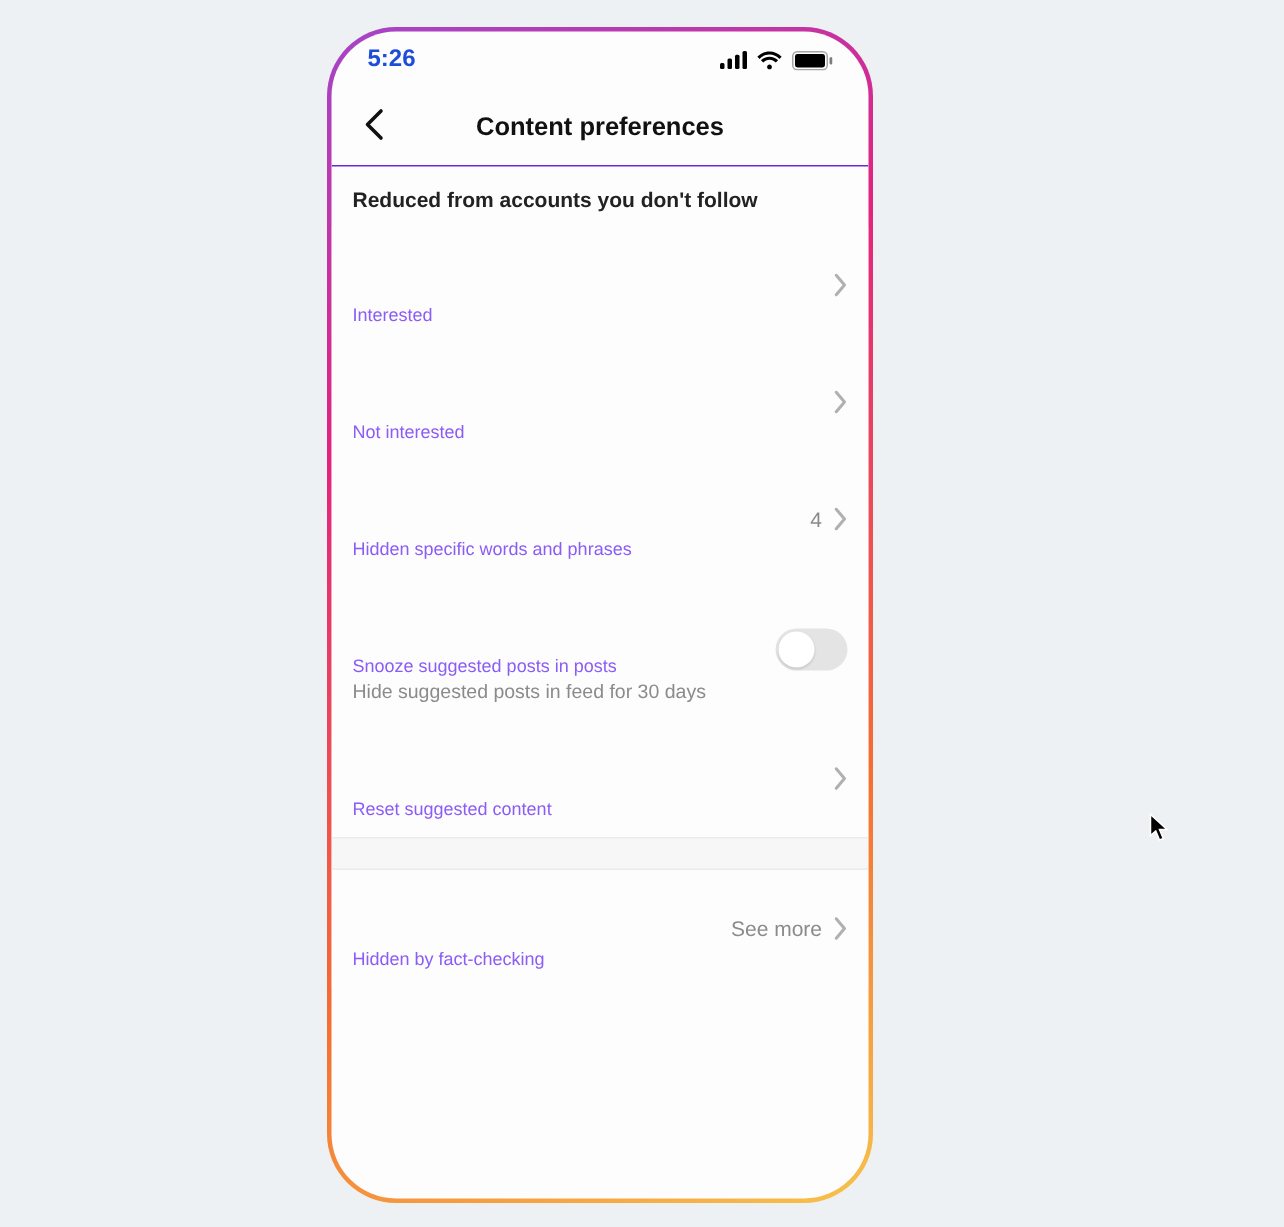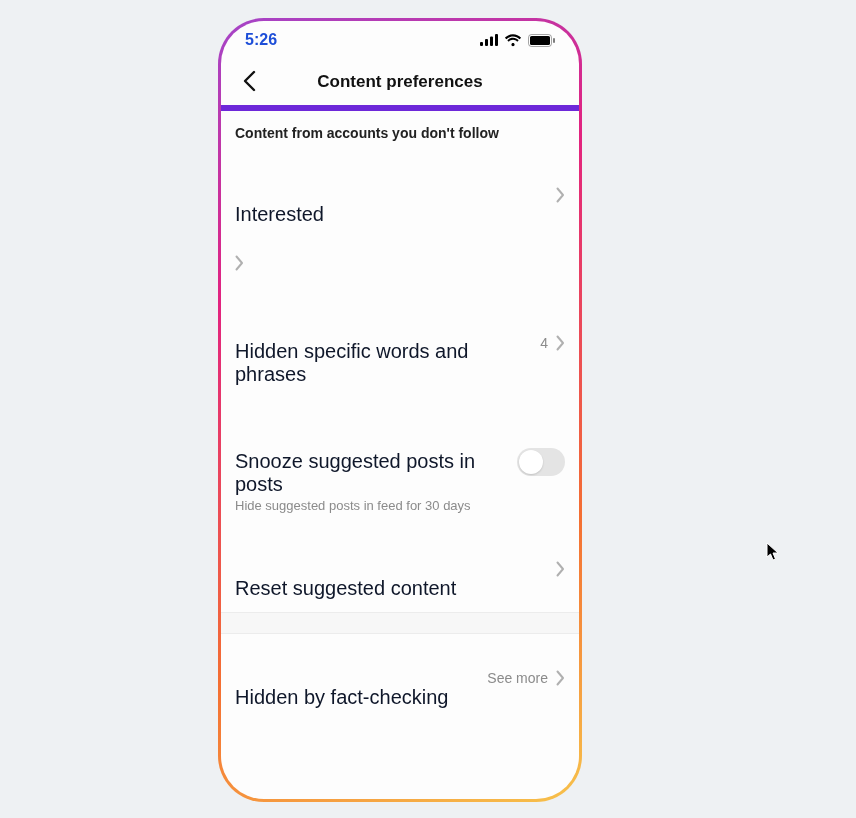--- a/index.html
+++ b/index.html
@@ -51,21 +51,21 @@
     }
     .status-right { display:flex; align-items:center; gap:6px; }
     .sig-icon, .wifi-icon, .batt-icon { display:inline-flex; align-items:center; }
 
     
     .nav-header {
       height: 52px;
       display: flex;
       align-items: center;
       position: relative;
-      border-bottom: 6px solid #6d28d9;
+      border-bottom: 1px solid #6d28d9;
     }
     .back-btn {
       width: 44px; height:44px;
       display:flex; align-items:center; justify-content:center;
       background:none; border:none; cursor:pointer;
       position:absolute; left:6px;
     }
     .nav-title {
       flex:1;
       text-align:center;
@@ -86,22 +86,22 @@
     .row {
       min-height: 50px;
       padding: 12px 14px;
       display:flex;
       align-items:center;
       background: #fdfdfd;
       cursor:pointer;
     }
     .row .main { flex:1; }
     .row .label {
-      font-size:20px;
-      color:#0f172a;
+      font-size:12px;
+      color:#8b5cf6;
       margin-top:40px;
     }
     .row .sub {
       font-size:13px;
       color:#8b8b8b;
       margin-top:2px;
     }
     .row .trail {
       display:flex;
       align-items:center;
@@ -184,36 +184,39 @@
           <svg width="14" height="22" viewBox="0 0 14 22" fill="none">
               <path d="M12 2 L3 11 L12 20" stroke="#111" stroke-width="2.4" stroke-linecap="round" stroke-linejoin="round"></path>
             </svg>
         </span>
       </button>
       <div class="nav-title">Content preferences</div>
     </div>
 
     <div class="content">
 
-      <div class="section-title">Content from accounts you don't follow</div>
+      <div class="section-title">Reduced from accounts you don't follow</div>
 
       <div class="row">
         <div class="main">
             <div class="label">Interested</div>
           </div>
         <div class="trail">
             <span class="chevron">
               <svg width="9" height="16" viewBox="0 0 9 16">
                 <path d="M1.5 1.5 L7 8 L1.5 14.5" stroke="#b0b0b0" stroke-width="2" fill="none" stroke-linecap="round" stroke-linejoin="round"></path>
               </svg>
             </span>
           </div>
       </div>
 
       <div class="row">
+        <div class="main">
+            <div class="label">Not interested</div>
+          </div>
         <div class="trail">
             <span class="chevron">
               <svg width="9" height="16" viewBox="0 0 9 16">
                 <path d="M1.5 1.5 L7 8 L1.5 14.5" stroke="#b0b0b0" stroke-width="2" fill="none" stroke-linecap="round" stroke-linejoin="round"></path>
               </svg>
             </span>
           </div>
       </div>
 
       <div class="row">

